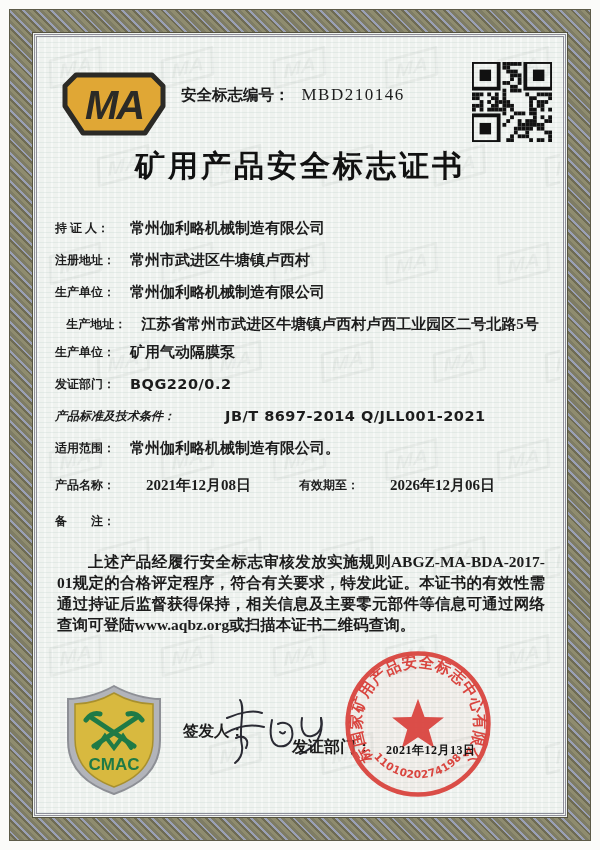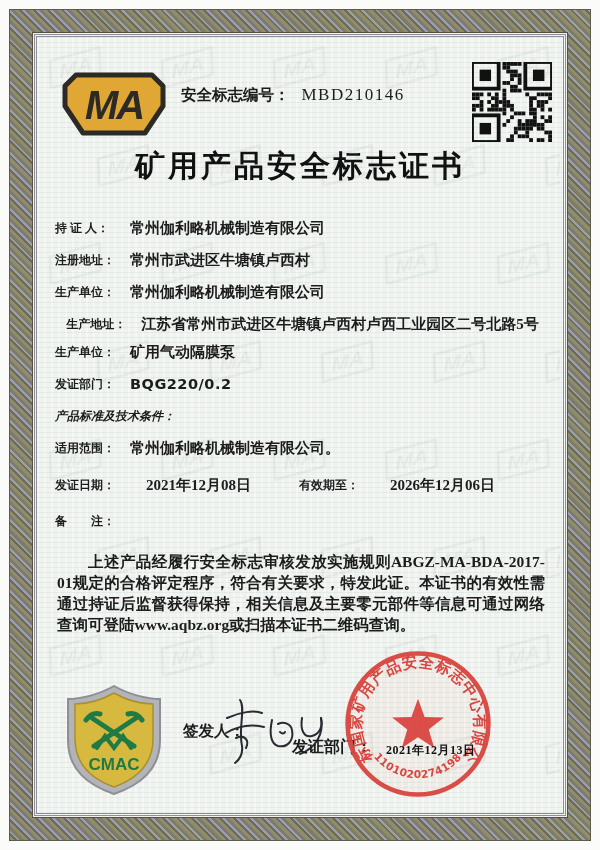--- a/index.html
+++ b/index.html
@@ -284,29 +284,30 @@
     <div class="row">
         <span class="lbl">生产单位：</span>
         <span class="val">矿用气动隔膜泵</span>
       </div>
     <div class="row">
         <span class="lbl">发证部门：</span>
         <span class="val latin">BQG220/0.2</span>
       </div>
     <div class="row wide">
         <span class="lbl">产品标准及技术条件：</span>
+        <span class="val latin">JB/T 8697-2014  Q/JLL001-2021</span>
       </div>
     <div class="row">
         <span class="lbl">适用范围：</span>
         <span class="val">常州伽利略机械制造有限公司。</span>
       </div>
 
     <div class="dates-row">
       <span class="pair">
-        <span class="lbl">发证日期：</span>
+        <span class="lbl">产品名称：</span>
         <span class="dval">2021年12月08日</span>
       </span>
       <span class="pair">
         <span class="lbl">有效期至：</span>
         <span class="dval">2026年12月06日</span>
       </span>
     </div>
     <div class="row remark-row">
         <span class="lbl">备　　注：</span>
         <span class="val"></span>

